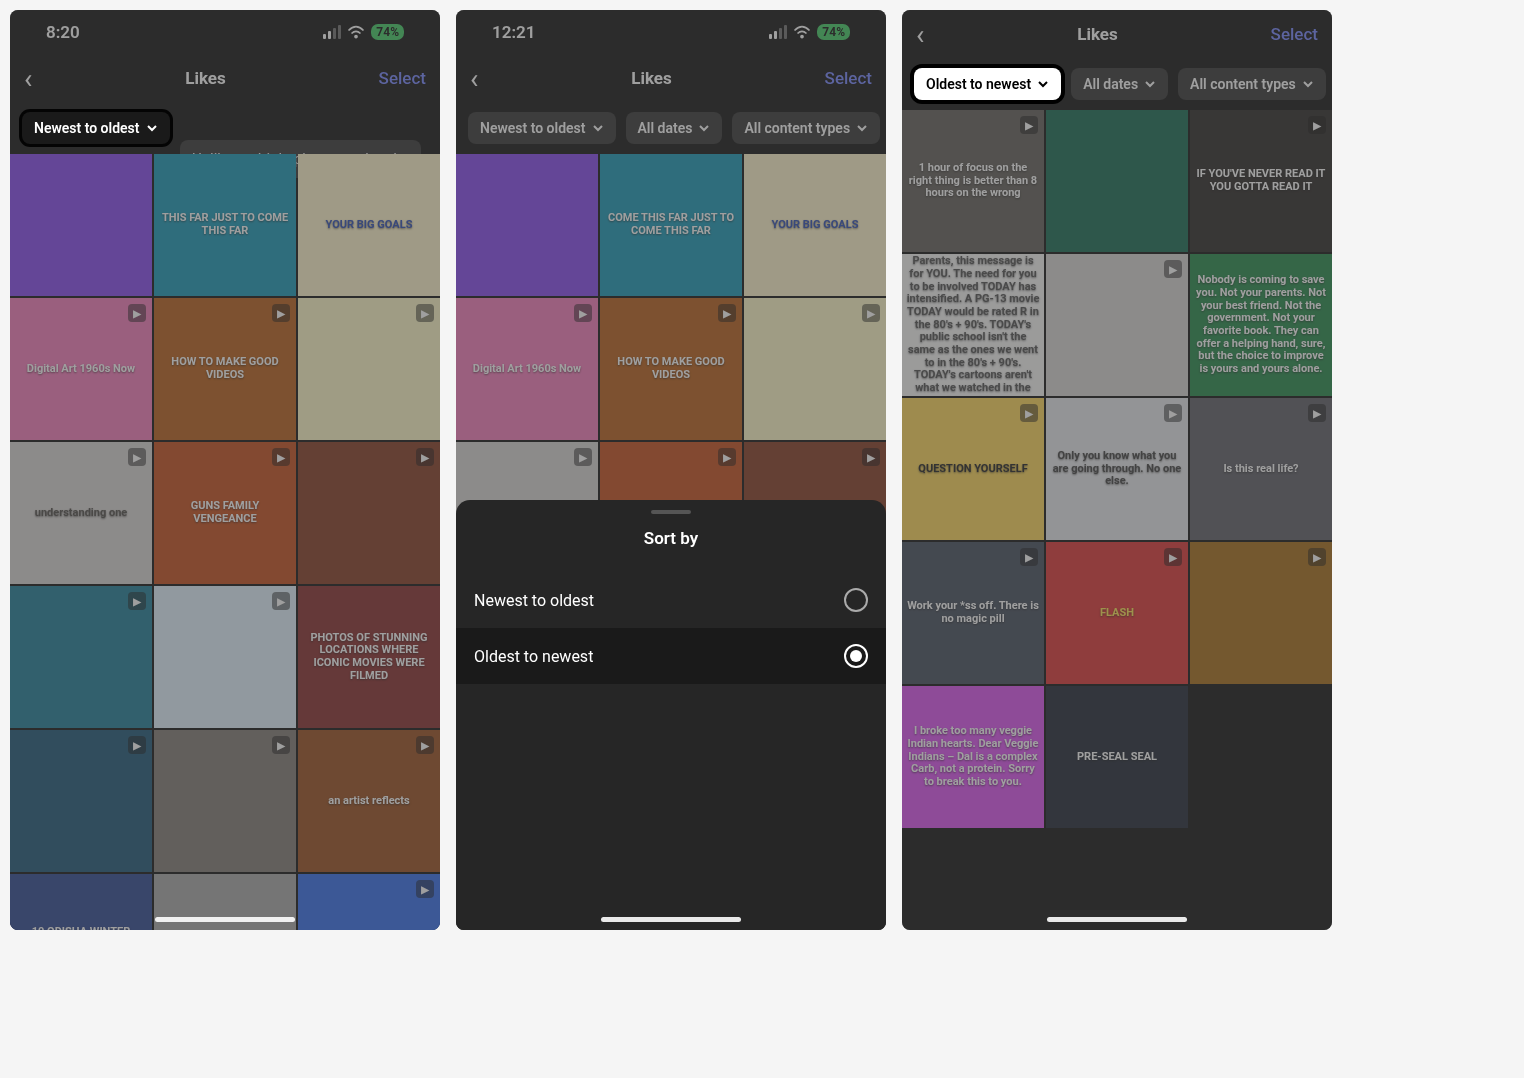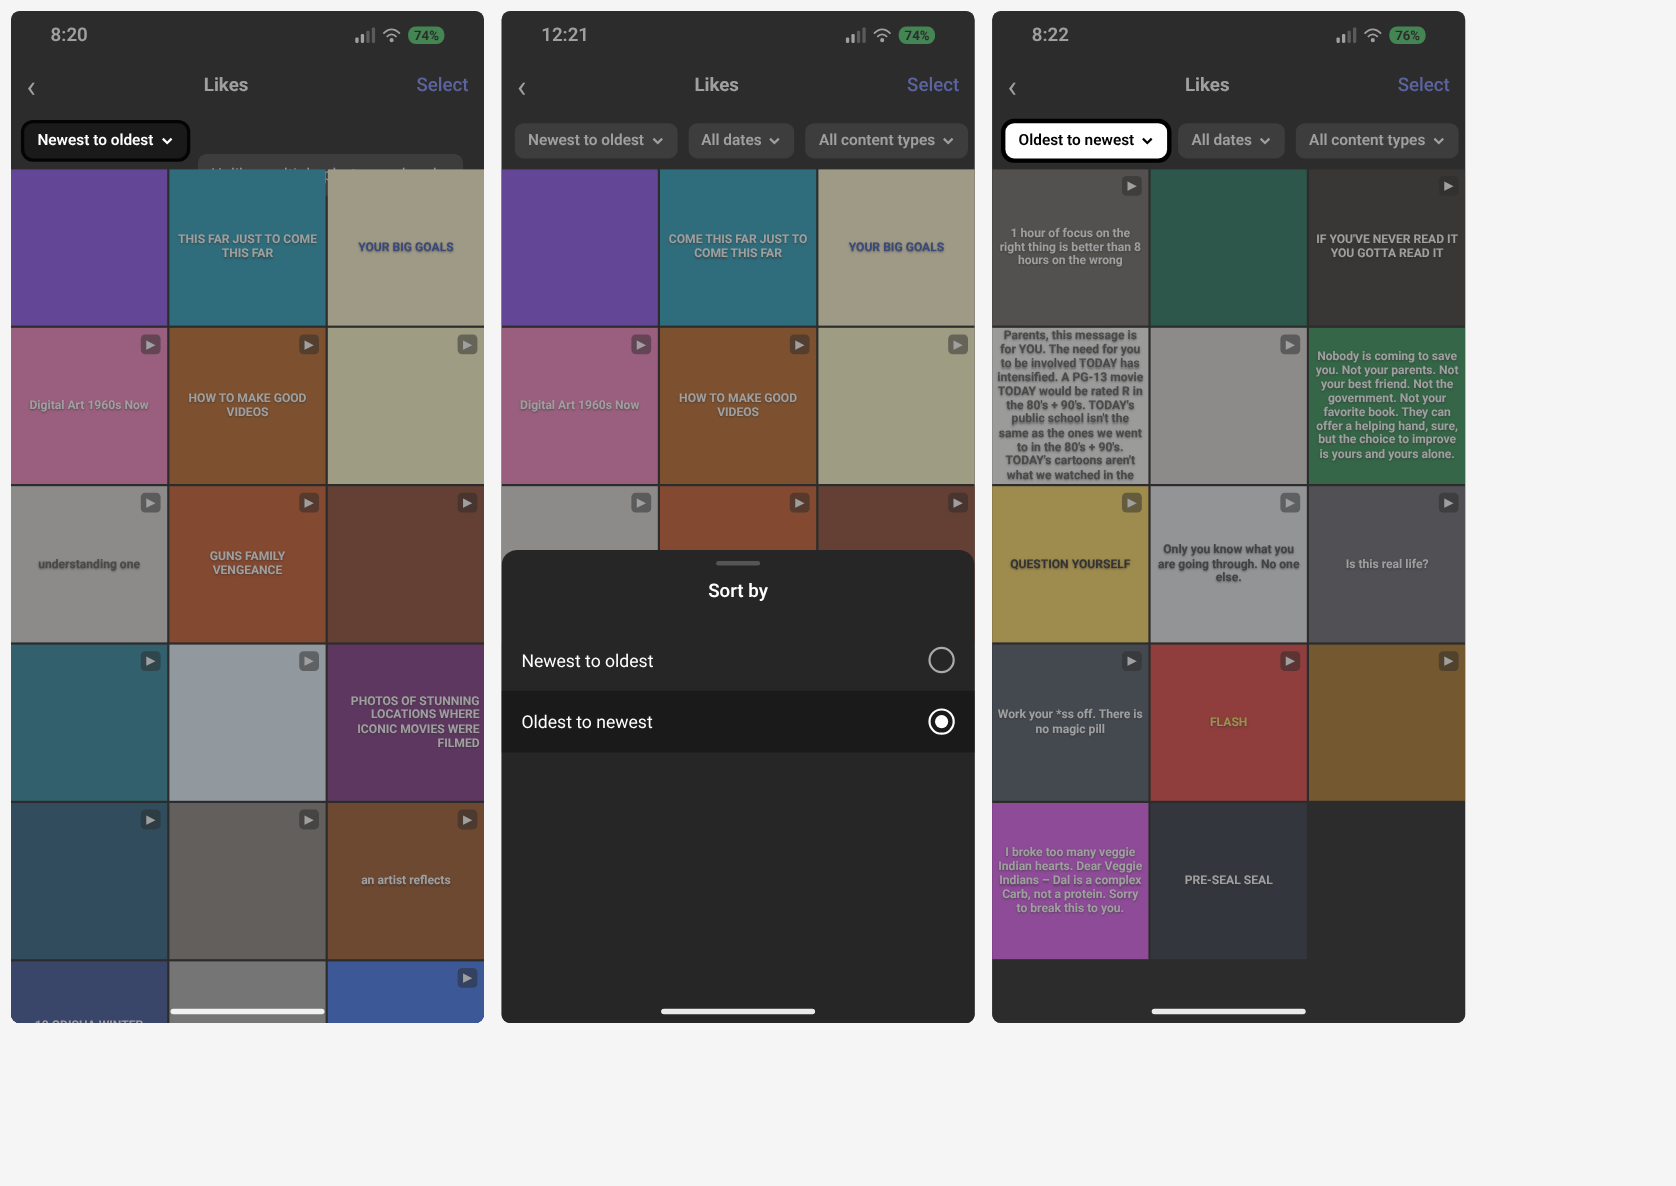--- a/index.html
+++ b/index.html
@@ -274,21 +274,21 @@
         <div class="reel-icon">▶</div>
       </div>
       <div class="tile" style="background: rgb(14, 116, 144);">
         <span class="tile-text"></span>
         <div class="reel-icon">▶</div>
       </div>
       <div class="tile" style="background: rgb(224, 242, 254);">
         <span class="tile-text"></span>
         <div class="reel-icon">▶</div>
       </div>
-      <div class="tile" style="background: #701a75; text-align: right;">
+      <div class="tile" style="background: #7f1d1d;">
         <span class="tile-text">PHOTOS OF STUNNING LOCATIONS WHERE ICONIC MOVIES WERE FILMED</span>
       </div>
       <div class="tile" style="background: rgb(12, 74, 110);">
         <span class="tile-text"></span>
         <div class="reel-icon">▶</div>
       </div>
       <div class="tile" style="background: rgb(120, 113, 108);">
         <span class="tile-text"></span>
         <div class="reel-icon">▶</div>
       </div>
@@ -402,37 +402,20 @@
       <div class="radio selected">
           <div class="radio-inner"></div>
         </div>
     </div>
   </div>
   <div class="home-indicator"></div>
 </div>
 
 <div class="phone">
   <div class="dim-overlay"></div>
-  <div class="status-bar">
-    <span>8:22</span>
-    <div class="status-right">
-      <span class="signal-bars">
-          <span></span>
-          <span></span>
-          <span></span>
-          <span></span>
-        </span>
-      <svg width="18" height="14" viewBox="0 0 24 18" fill="none" stroke="#fff" stroke-width="2.2">
-          <path d="M2 7 Q12 -3 22 7"></path>
-          <path d="M6 11 Q12 5 18 11"></path>
-          <circle cx="12" cy="15" r="1.4" fill="#fff"></circle>
-        </svg>
-      <span class="battery-pill">76%</span>
-    </div>
-  </div>
   <div class="nav-bar">
     <span class="nav-back">‹</span>
     <span class="nav-title">Likes</span>
     <span class="nav-select">Select</span>
   </div>
   <div class="filter-row">
     <div class="chip highlight-light">
       <span>Oldest to newest</span>
       <svg class="chevron-down" viewBox="0 0 12 12" fill="none" stroke="currentColor" stroke-width="2">
           <path d="M2 4l4 4 4-4"></path>

